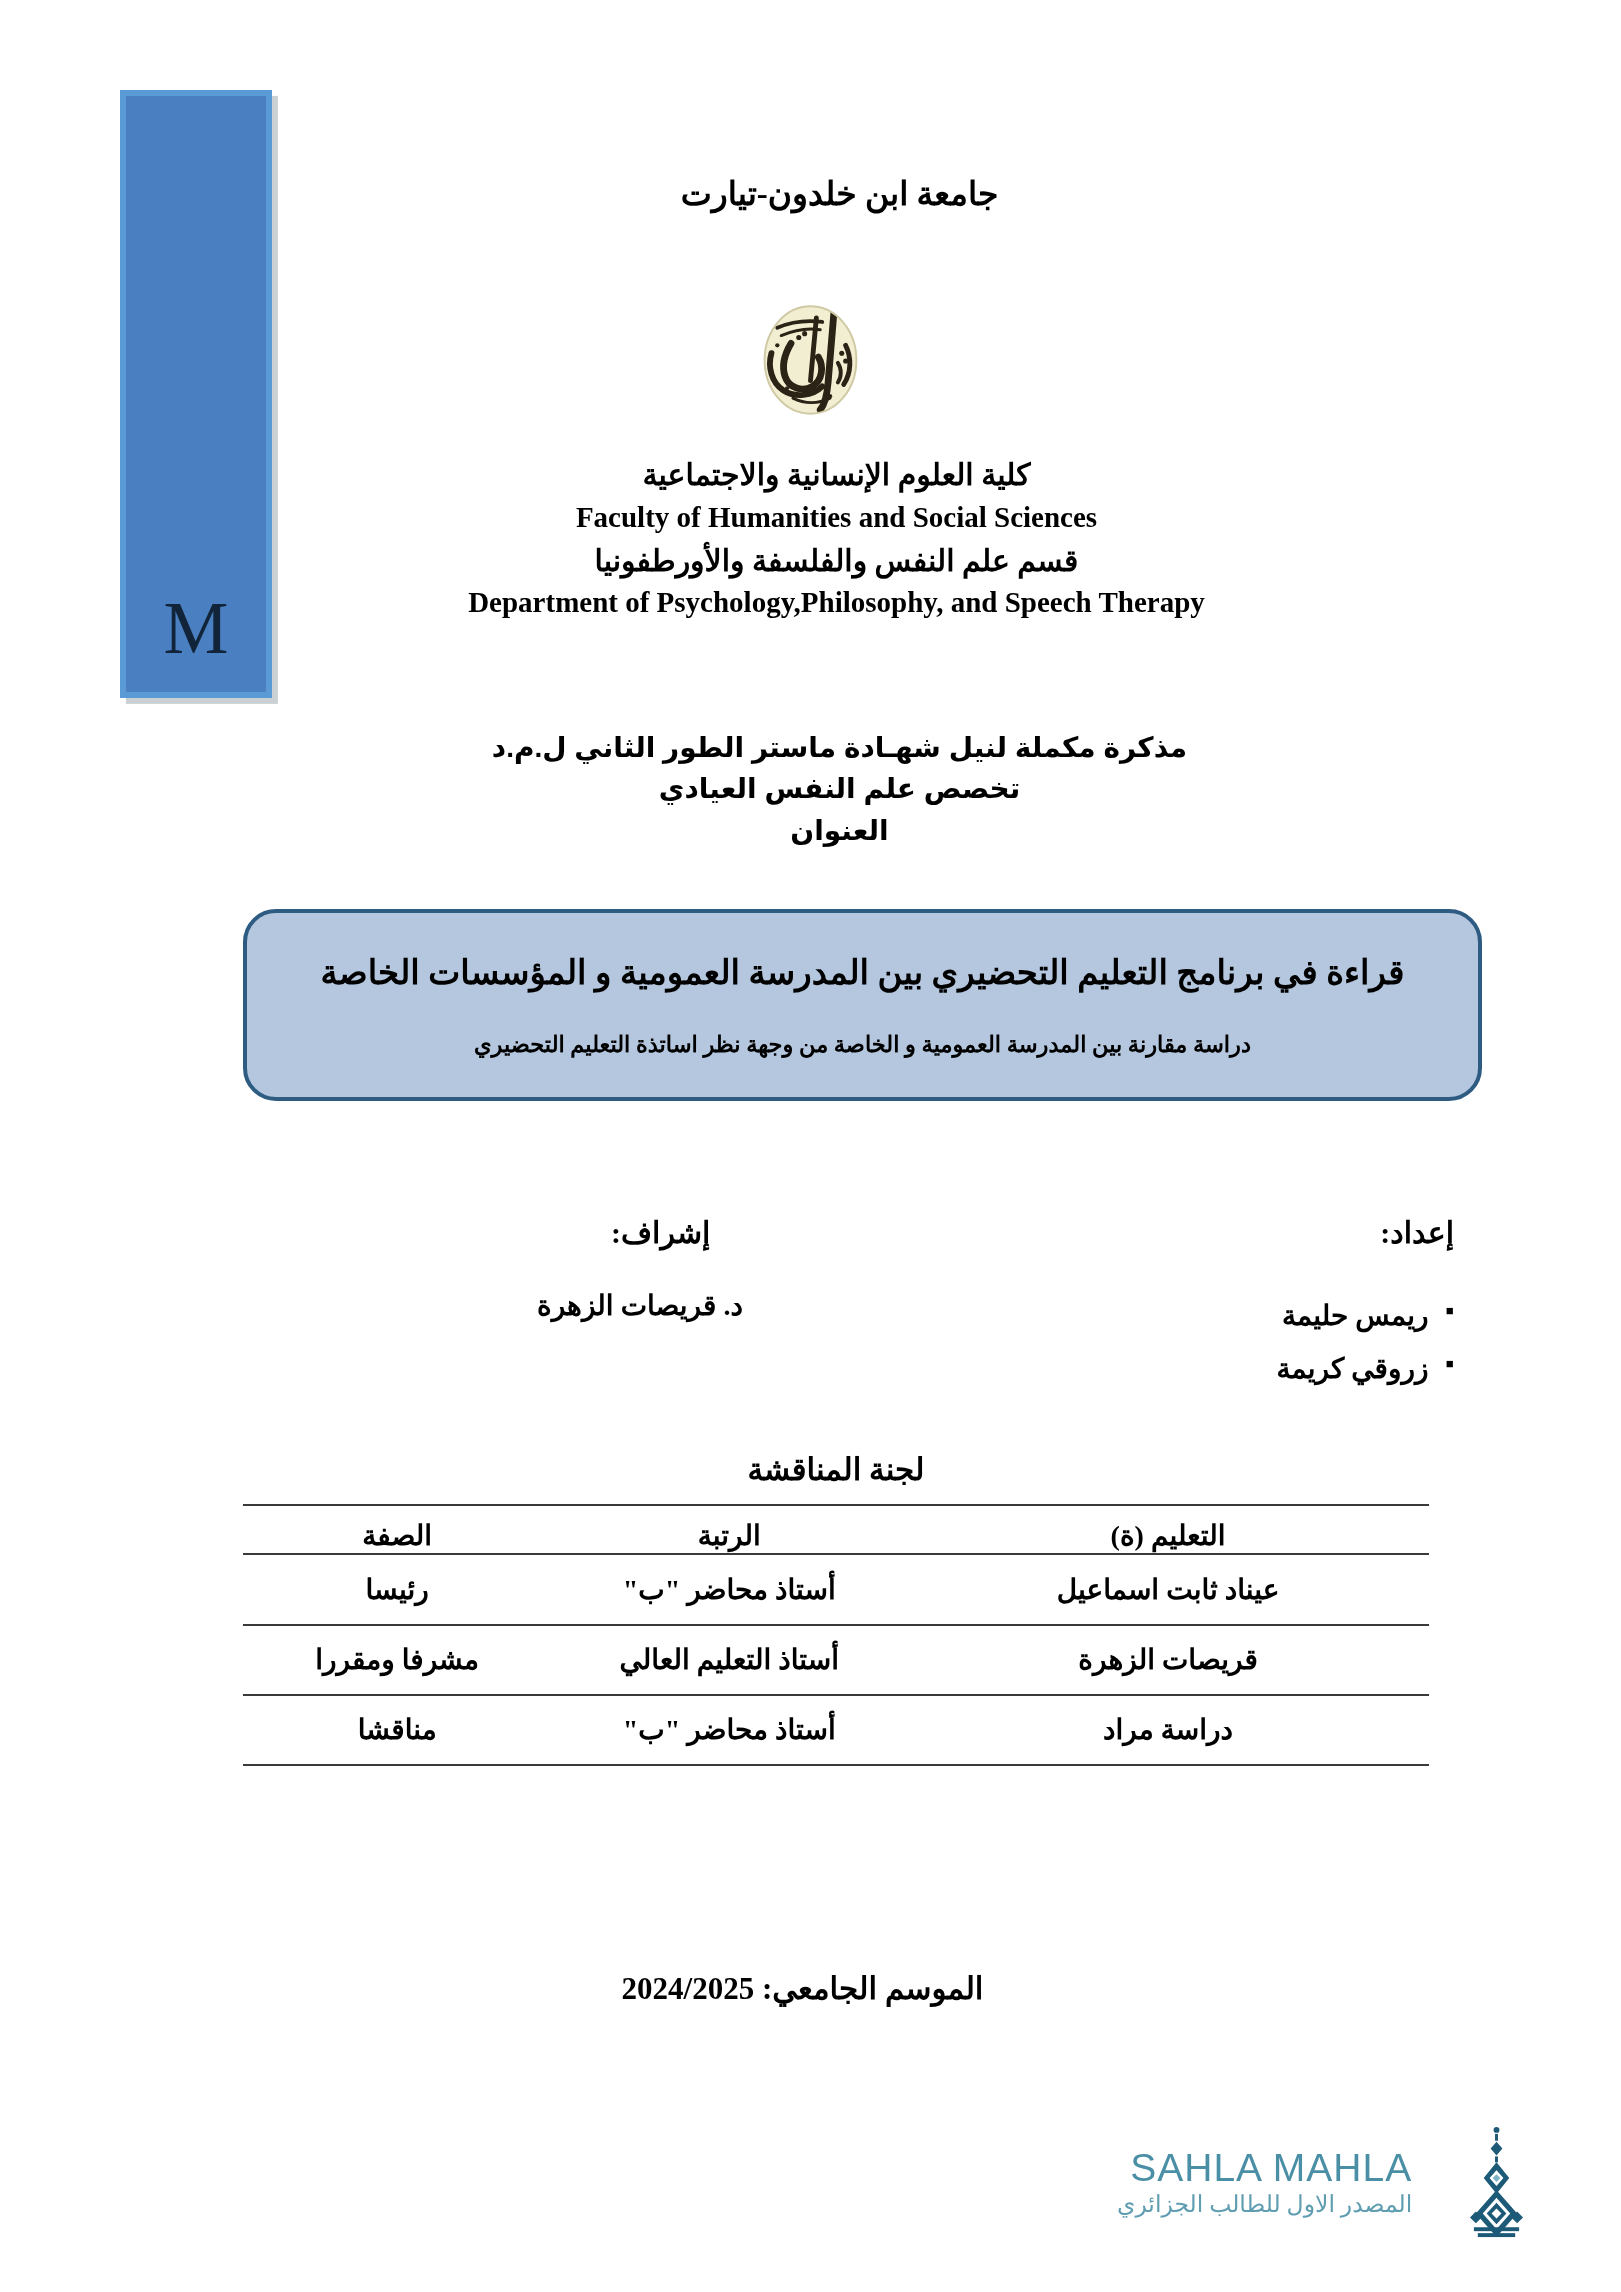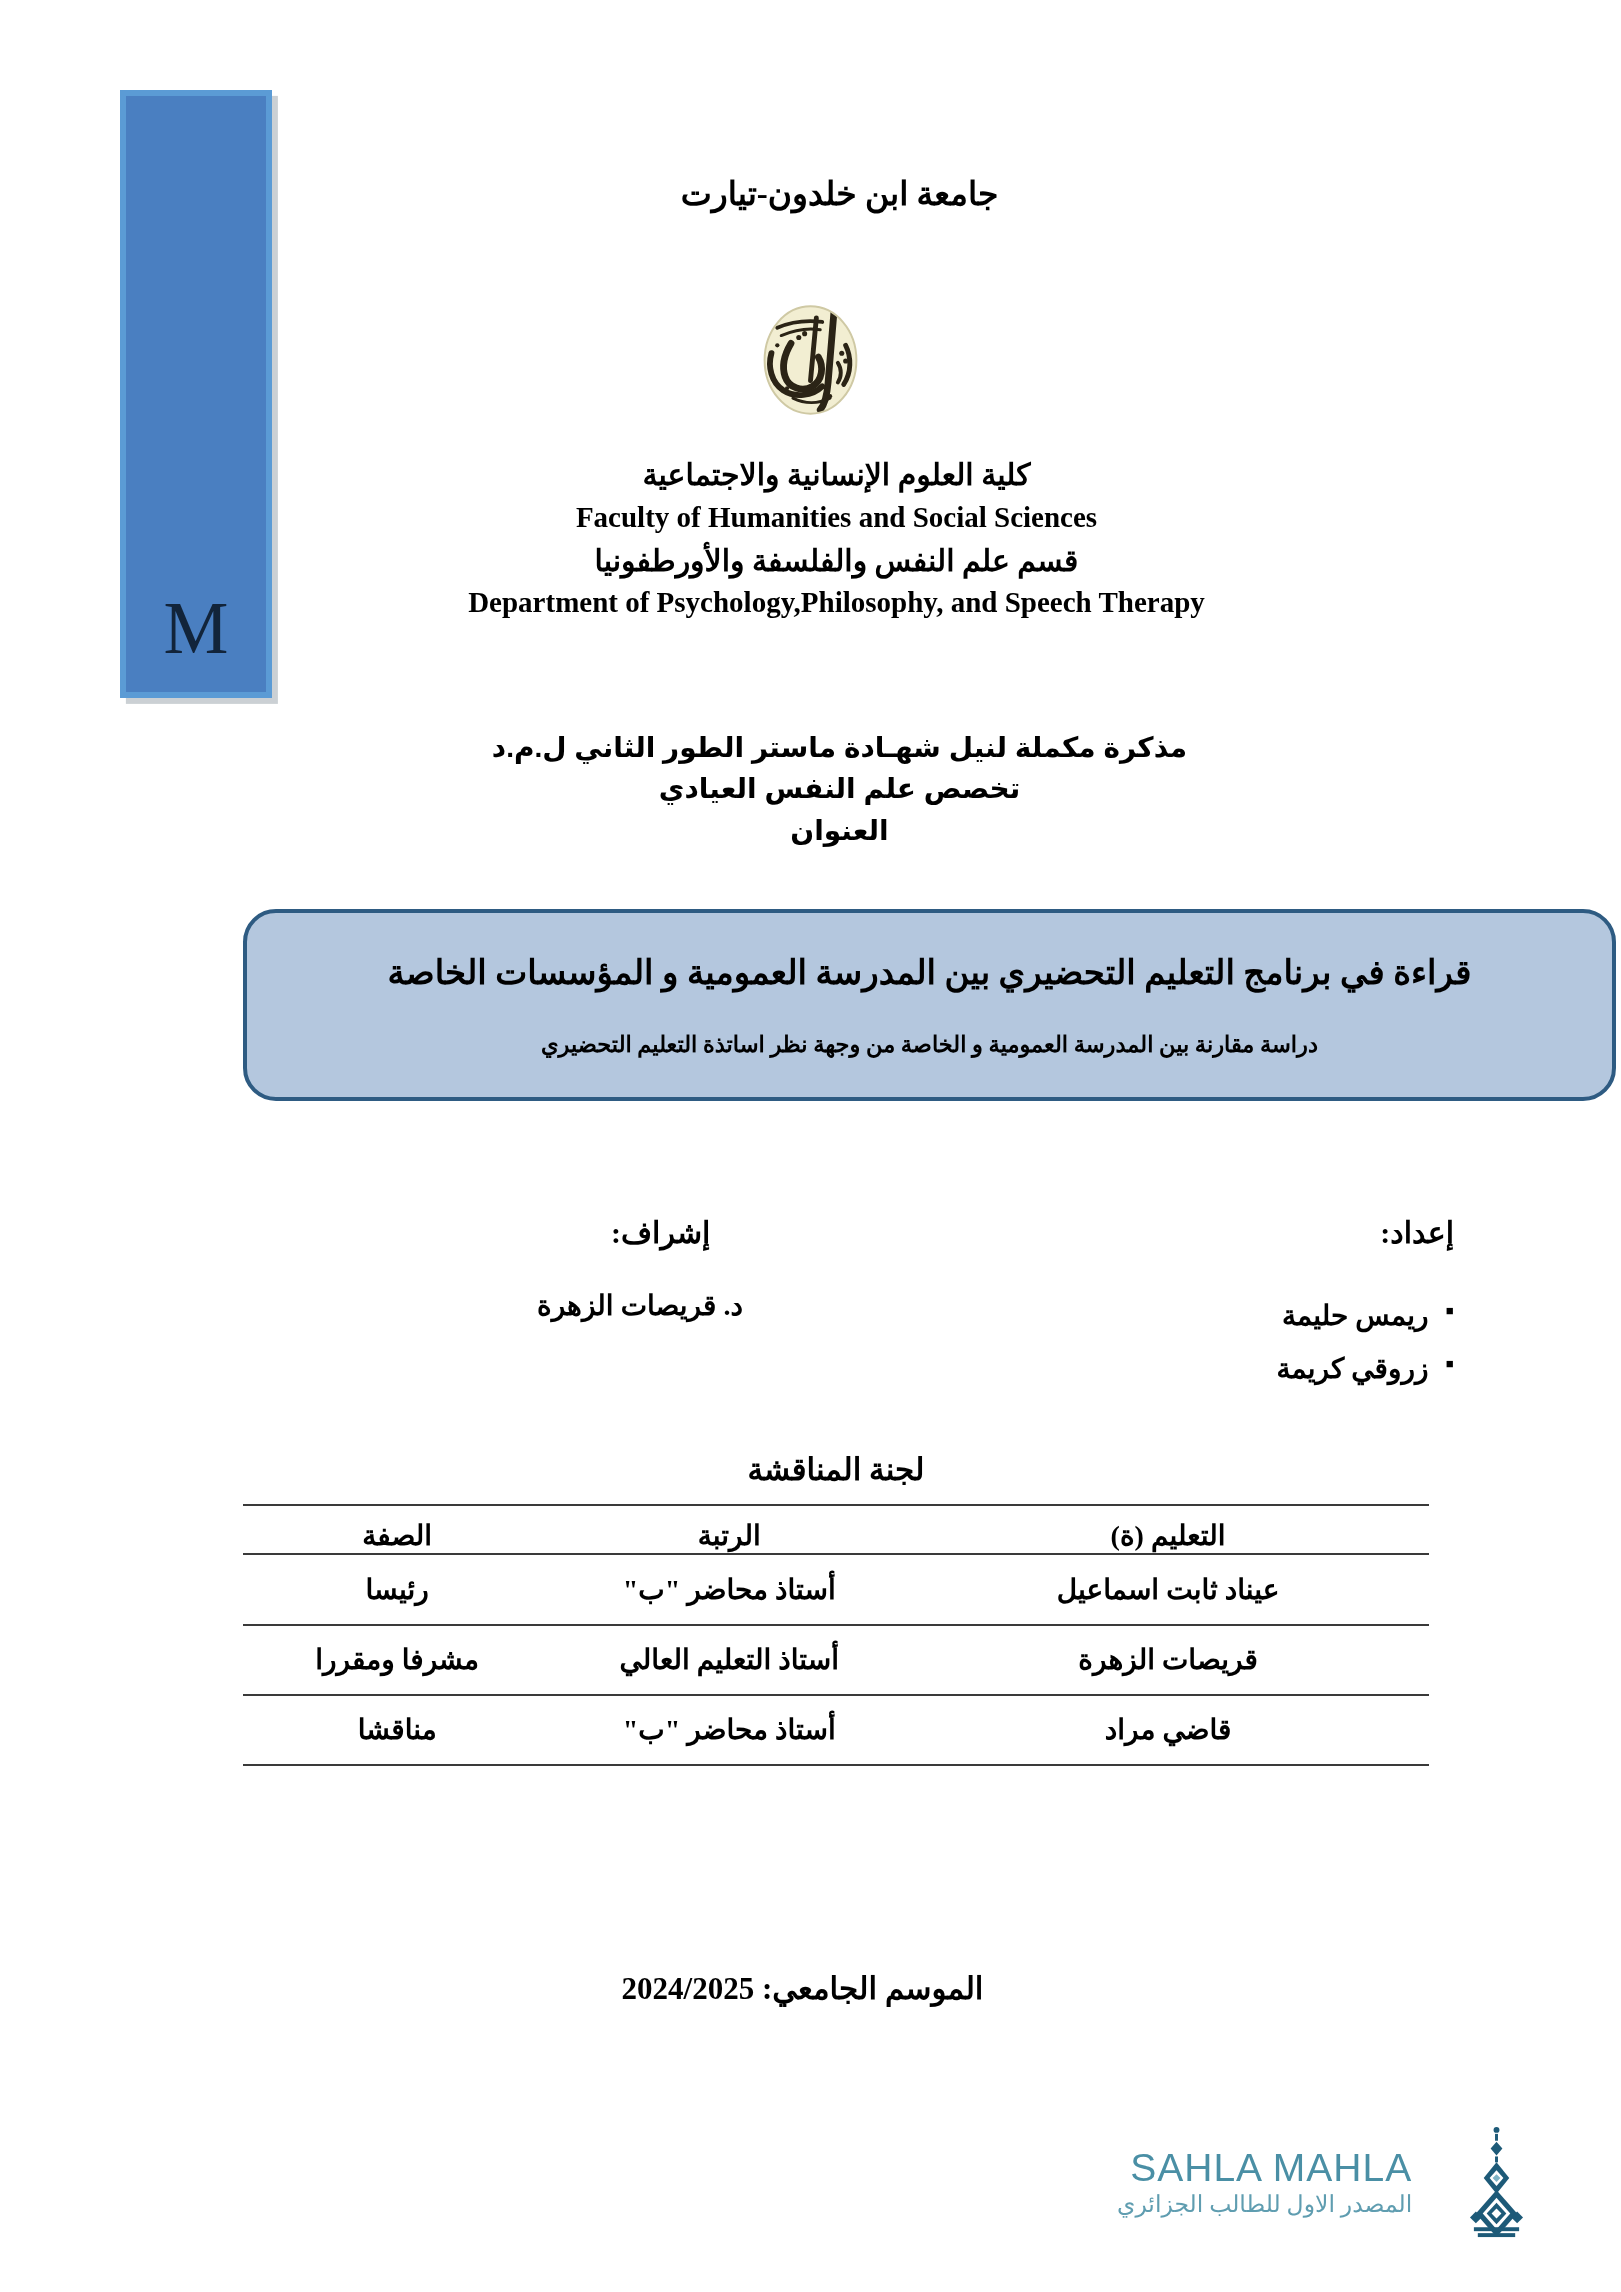--- a/index.html
+++ b/index.html
@@ -120,21 +120,21 @@
     font-size: 28px;
     font-weight: 700;
     line-height: 1.48;
   }
 
   
   .title-box {
     position: absolute;
     left: 243px;
     top: 909px;
-    width: 1373px;
+    width: 1239px;
     height: 192px;
     background: #b4c7de;
     border: 4.9px solid #2e5b82;
     border-radius: 33px;
     box-sizing: border-box;
     display: flex;
     flex-direction: column;
     align-items: center;
     justify-content: center;
     direction: rtl;
@@ -406,21 +406,21 @@
           <td>عيناد ثابت اسماعيل</td>
           <td>أستاذ محاضر "ب"</td>
           <td>رئيسا</td>
         </tr>
         <tr>
           <td>قريصات الزهرة</td>
           <td>أستاذ التعليم العالي</td>
           <td>مشرفا ومقررا</td>
         </tr>
         <tr>
-          <td>قاضي مراد</td>
+          <td>دراسة مراد</td>
           <td>أستاذ محاضر "ب"</td>
           <td>مناقشا</td>
         </tr>
       </tbody>
     </table>
   </div>
 
   <div class="year">
     <span>الموسم الجامعي: 2024/2025</span>
   </div>

